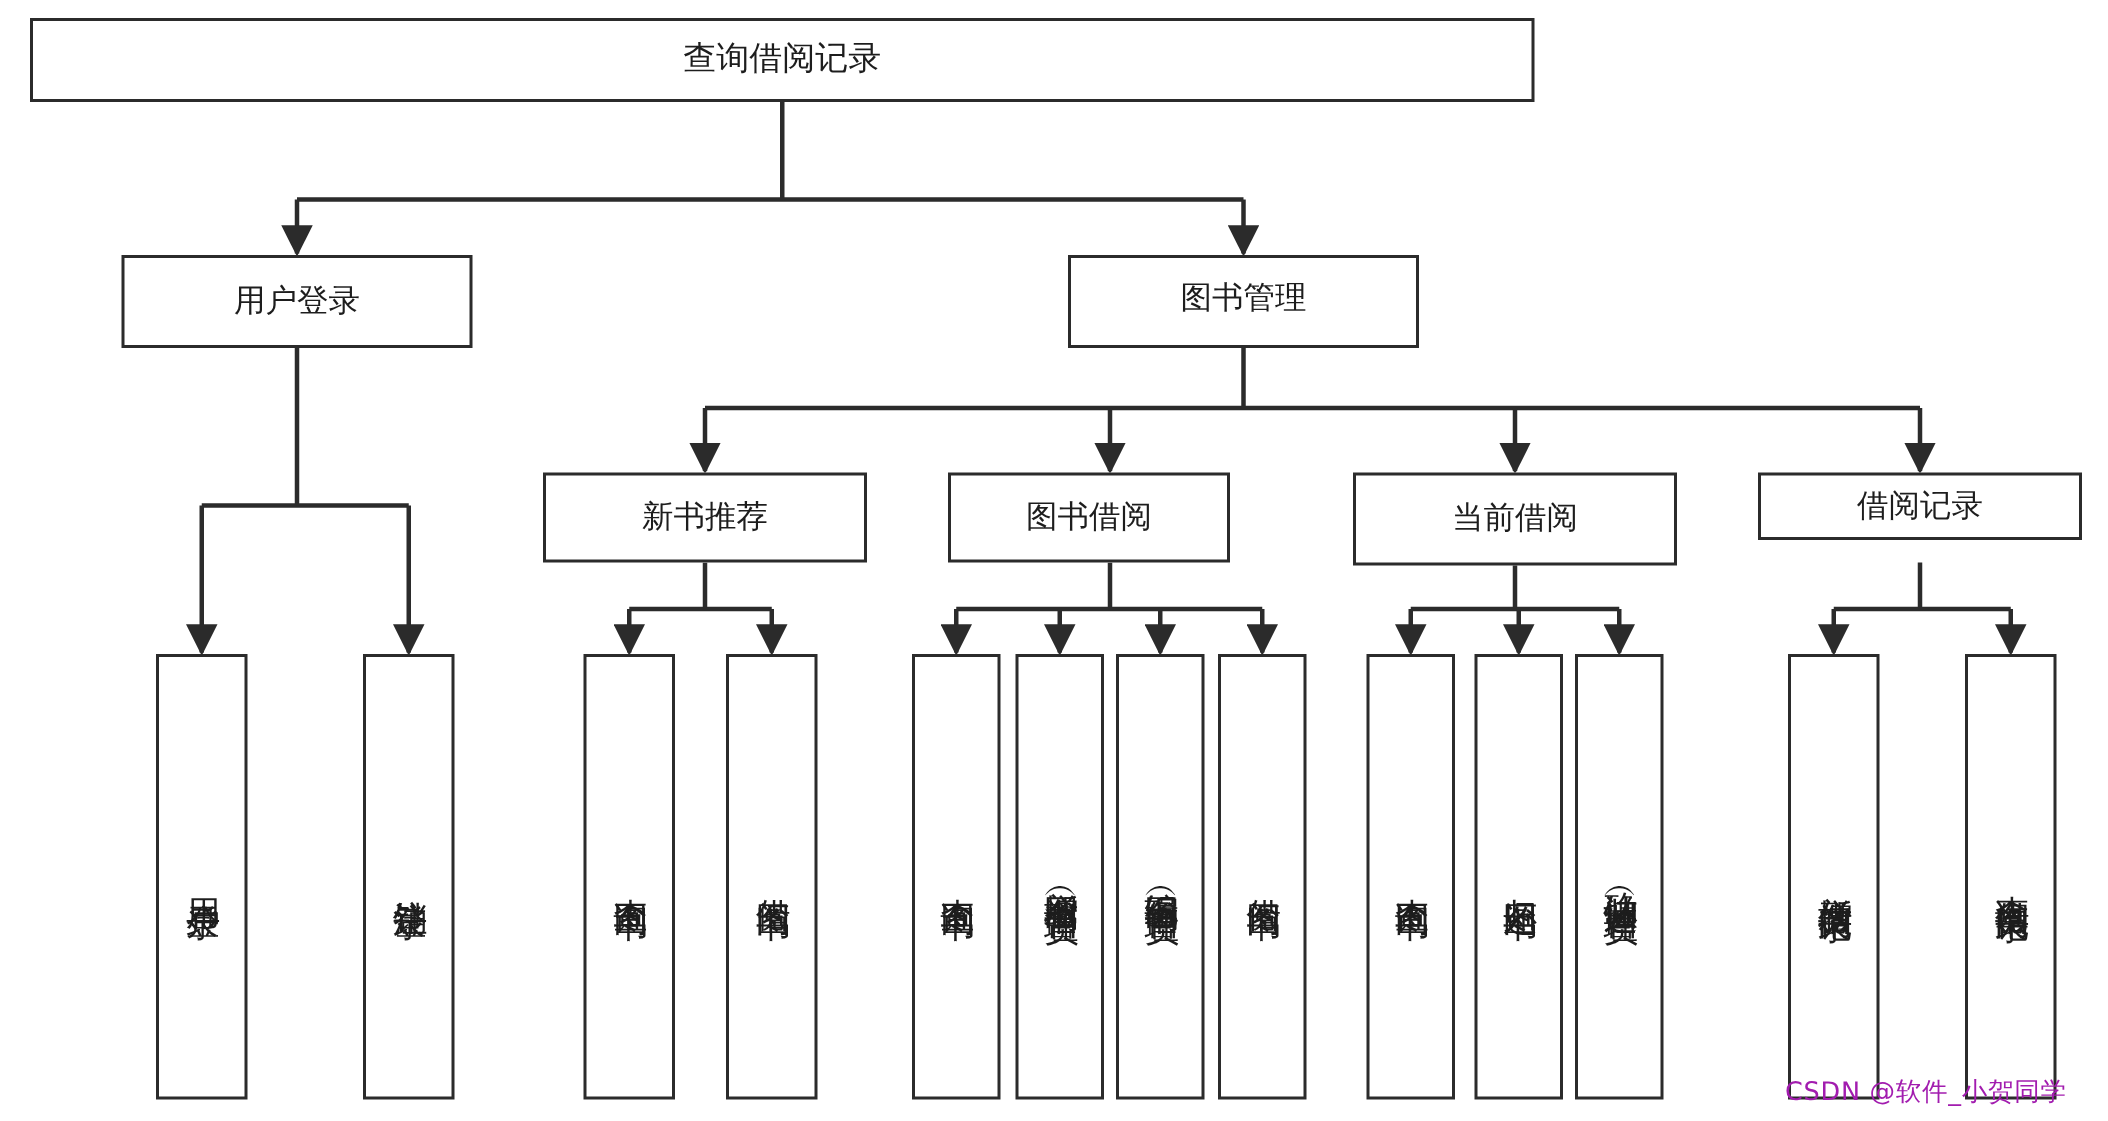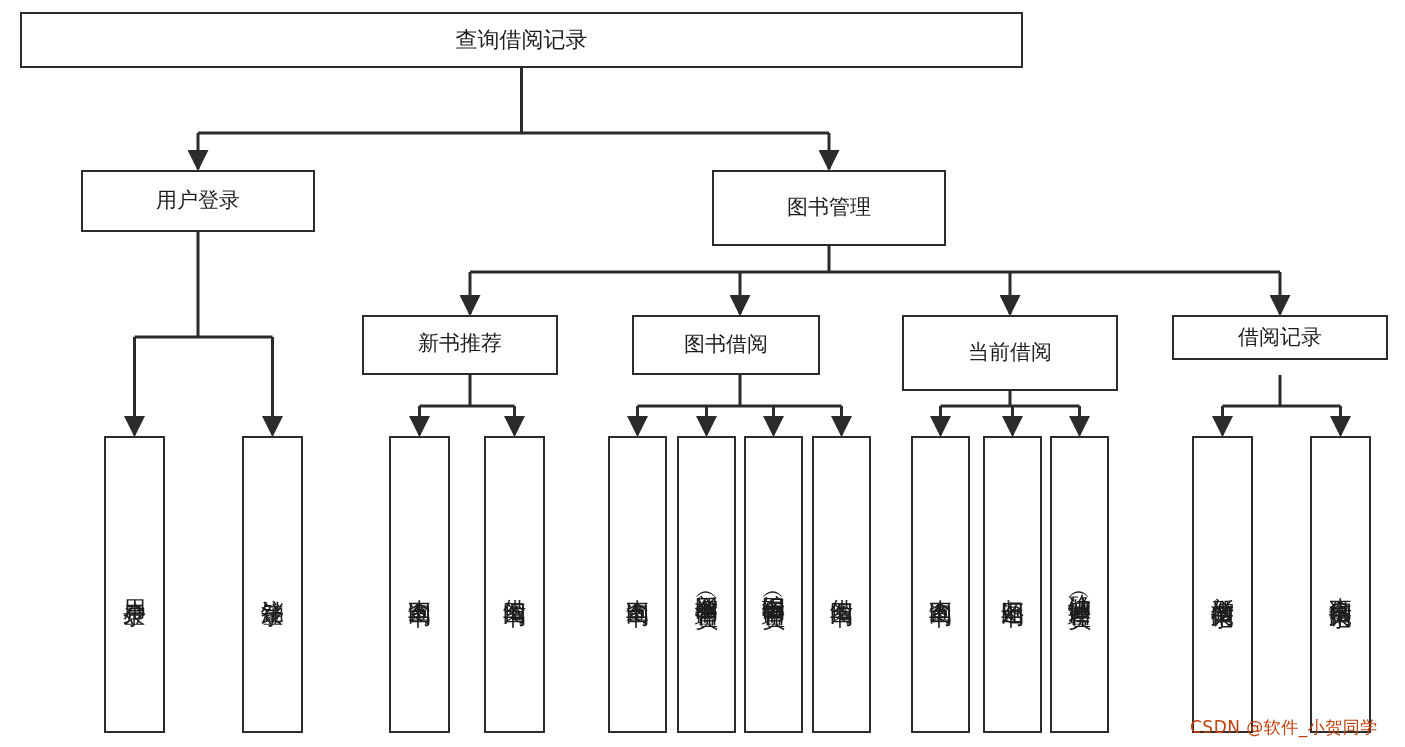--- a/index.html
+++ b/index.html
@@ -55,21 +55,21 @@
     text-orientation: upright;
     font-size: 23px;
     letter-spacing: 2px;
     line-height: 1;
   }
   .node.root .label {
     font-size: 22px;
   }
   .watermark {
     position: absolute;
-    color: #c2410c;
+    color: #a21caf;
     font-size: 17px;
     white-space: nowrap;
     letter-spacing: 0.5px;
   }
 </style>
 </head>
 <body>
 
 <div id="diagram-root">
 
@@ -109,31 +109,31 @@
       </g>
   </svg>
 
   <div class="node horizontal root" style="left: 20px; top: 12px; width: 1003px; height: 56px;">
     <span class="label">查询借阅记录</span>
   </div>
 
   <div class="node horizontal" style="left: 81px; top: 170px; width: 234px; height: 62px;">
     <span class="label">用户登录</span>
   </div>
-  <div class="node horizontal" style="left: 712px; top: 170px; width: 234px; height: 76px;">
+  <div class="node horizontal" style="left: 712px; top: 170px; width: 234px; height: 62px; font-family: Liberation Mono, monospace;">
     <span class="label">图书管理</span>
   </div>
 
-  <div class="node horizontal" style="left: 362px; top: 315px; width: 196px; height: 60px; font-family: Liberation Mono, monospace;">
+  <div class="node horizontal" style="left: 362px; top: 315px; width: 216px; height: 60px;">
     <span class="label">新书推荐</span>
   </div>
   <div class="node horizontal" style="left: 632px; top: 315px; width: 188px; height: 60px;">
     <span class="label">图书借阅</span>
   </div>
-  <div class="node horizontal" style="left: 902px; top: 315px; width: 216px; height: 76px;">
+  <div class="node horizontal" style="left: 902px; top: 315px; width: 216px; height: 62px;">
     <span class="label">当前借阅</span>
   </div>
   <div class="node horizontal" style="left: 1172px; top: 315px; width: 216px; height: 45px;">
     <span class="label">借阅记录</span>
   </div>
 
   <div class="node vertical" style="left: 104px; top: 436px; width: 61px; height: 297px;">
     <span class="label">用户登录</span>
   </div>
   <div class="node vertical" style="left: 242px; top: 436px; width: 61px; height: 297px;">

